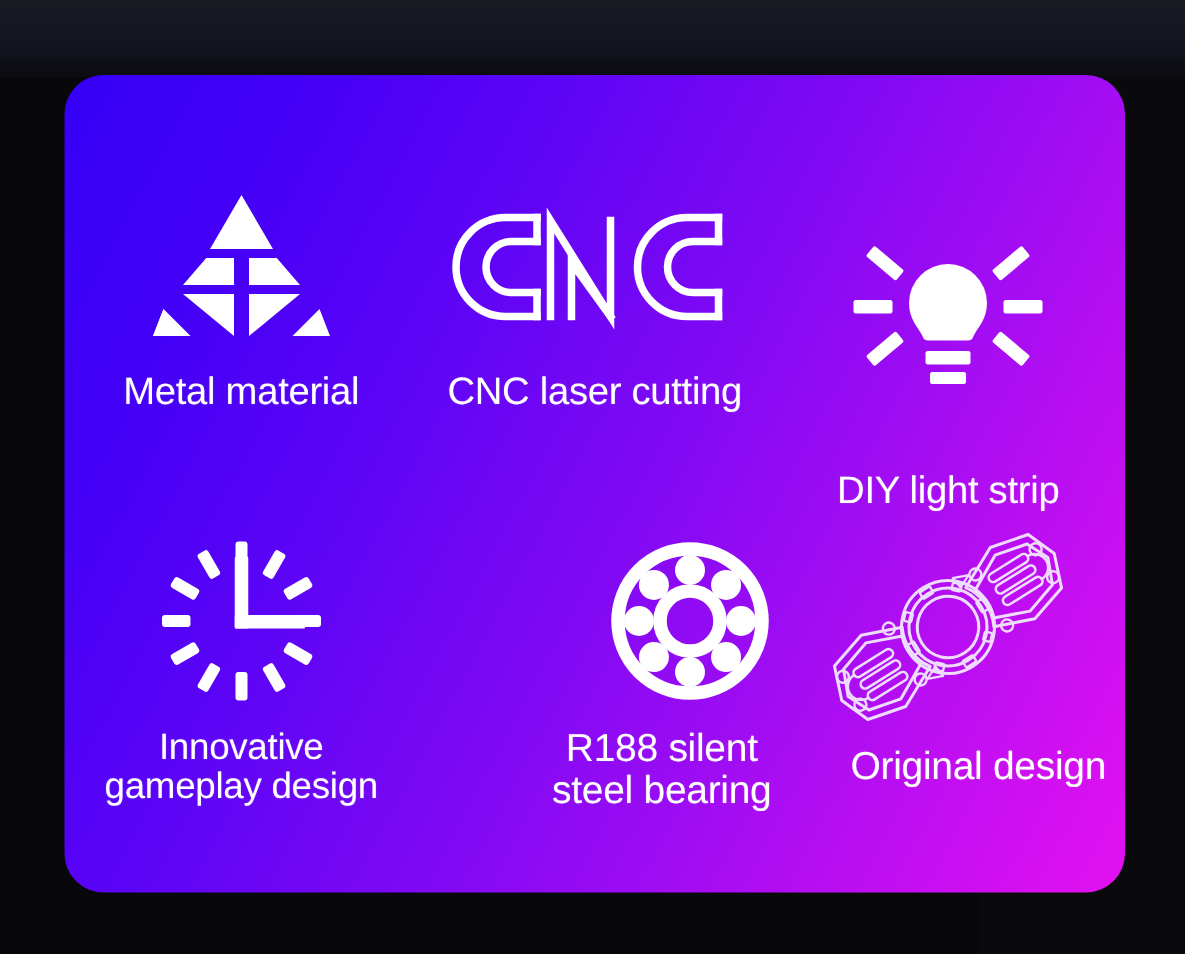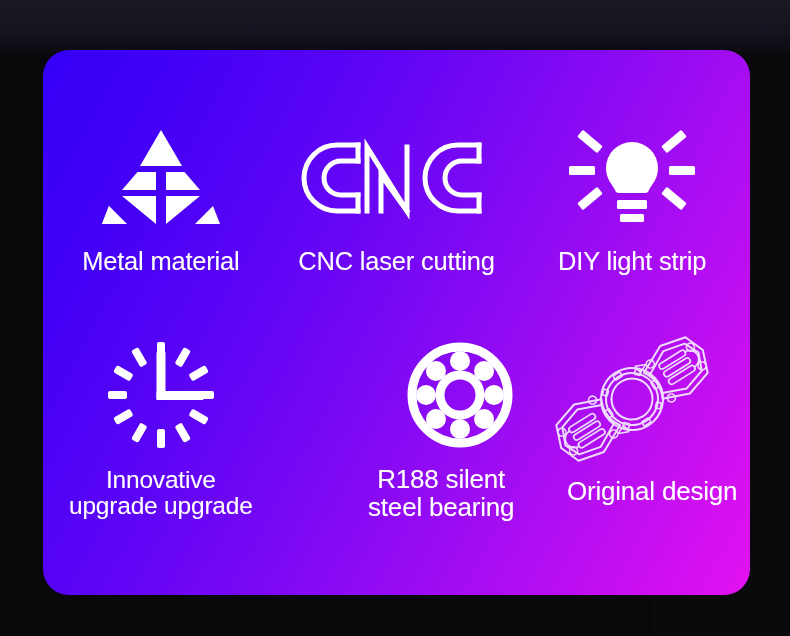--- a/index.html
+++ b/index.html
@@ -83,21 +83,21 @@
 
   
   .cell-metal      { padding-top: 78px; }
   .cell-metal .icon-wrap { height: 100px; }
   .cell-metal .label { margin-top: 20px; }
 
   .cell-cnc        { padding-top: 78px; }
   .cell-cnc .icon-wrap { height: 100px; }
   .cell-cnc .label { margin-top: 20px; }
 
-  .cell-diy        { padding-top: 78px; }
+  .cell-diy        { padding-top: 112px; gap: 32px; }
   .cell-diy .icon-wrap { height: 100px; }
   .cell-diy .label { margin-top: 20px; }
 
   
   .cell-clock      { padding-top: 18px; }
   .cell-clock .icon-wrap { height: 108px; }
   .cell-clock .label { margin-top: 18px; font-size: 24.5px; }
 
   .cell-bearing    { padding-top: 18px; align-items: flex-end; }
   .cell-bearing .icon-wrap { height: 108px; }
@@ -223,21 +223,21 @@
                 <rect x="49" y="0" width="8" height="19" rx="2" transform="rotate(330 53 53)"></rect>
               </g>
 
               <rect x="48.5" y="10" width="9" height="48" rx="1"></rect>
 
               <rect x="48.5" y="49" width="47" height="9" rx="1"></rect>
             </g>
           </svg>
         </div>
         <div class="label">Innovative
-upgrade upgrade</div>
+gameplay design</div>
       </div>
 
       <div class="cell cell-bearing">
         <div class="icon-wrap">
           <svg width="108" height="108" viewBox="0 0 108 108" aria-hidden="true">
             <g fill="none" stroke="#ffffff">
 
               <circle cx="54" cy="54" r="48" stroke-width="9"></circle>
 
               <circle cx="54" cy="54" r="20" stroke-width="9"></circle>

